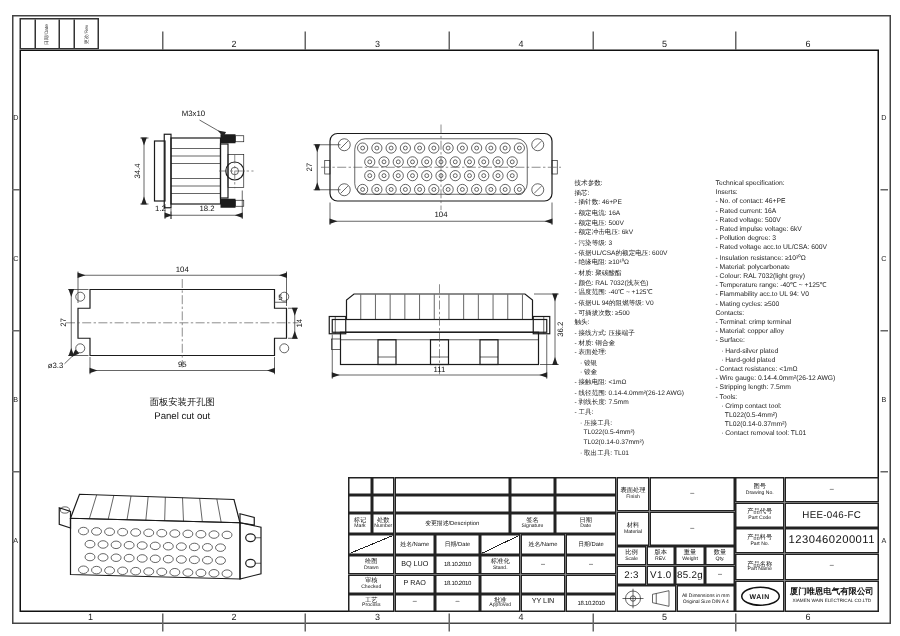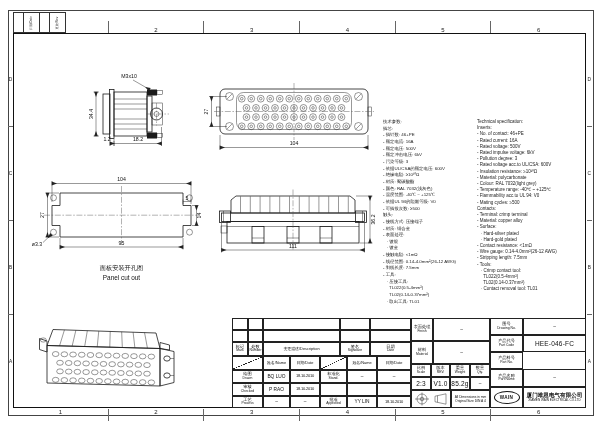--- a/index.html
+++ b/index.html
@@ -595,20 +595,23 @@
       <span class="zh">产品代号</span>
         <span class="en">Part Code</span>
       </div>
     <div class="tb-cell" style="left:291px;top:17px;width:63px;height:17px">
       <span class="val-lg">HEE-046-FC</span>
       </div>
     <div class="tb-cell" style="left:258px;top:34px;width:33px;height:17px">
       <span class="zh">产品料号</span>
         <span class="en">Part No.</span>
       </div>
+    <div class="tb-cell" style="left:291px;top:34px;width:63px;height:17px">
+      <span class="val-xl">1230460200011</span>
+      </div>
     <div class="tb-cell" style="left:258px;top:51px;width:33px;height:18px">
       <span class="zh">产品名称</span>
         <span class="en">Part Name</span>
       </div>
     <div class="tb-cell" style="left:291px;top:51px;width:63px;height:18px">
       <span class="val">–</span>
       </div>
     <div class="tb-cell" style="left:258px;top:69px;width:33px;height:21px">
       <div class="logo-oval">
           <span>WAIN</span>

